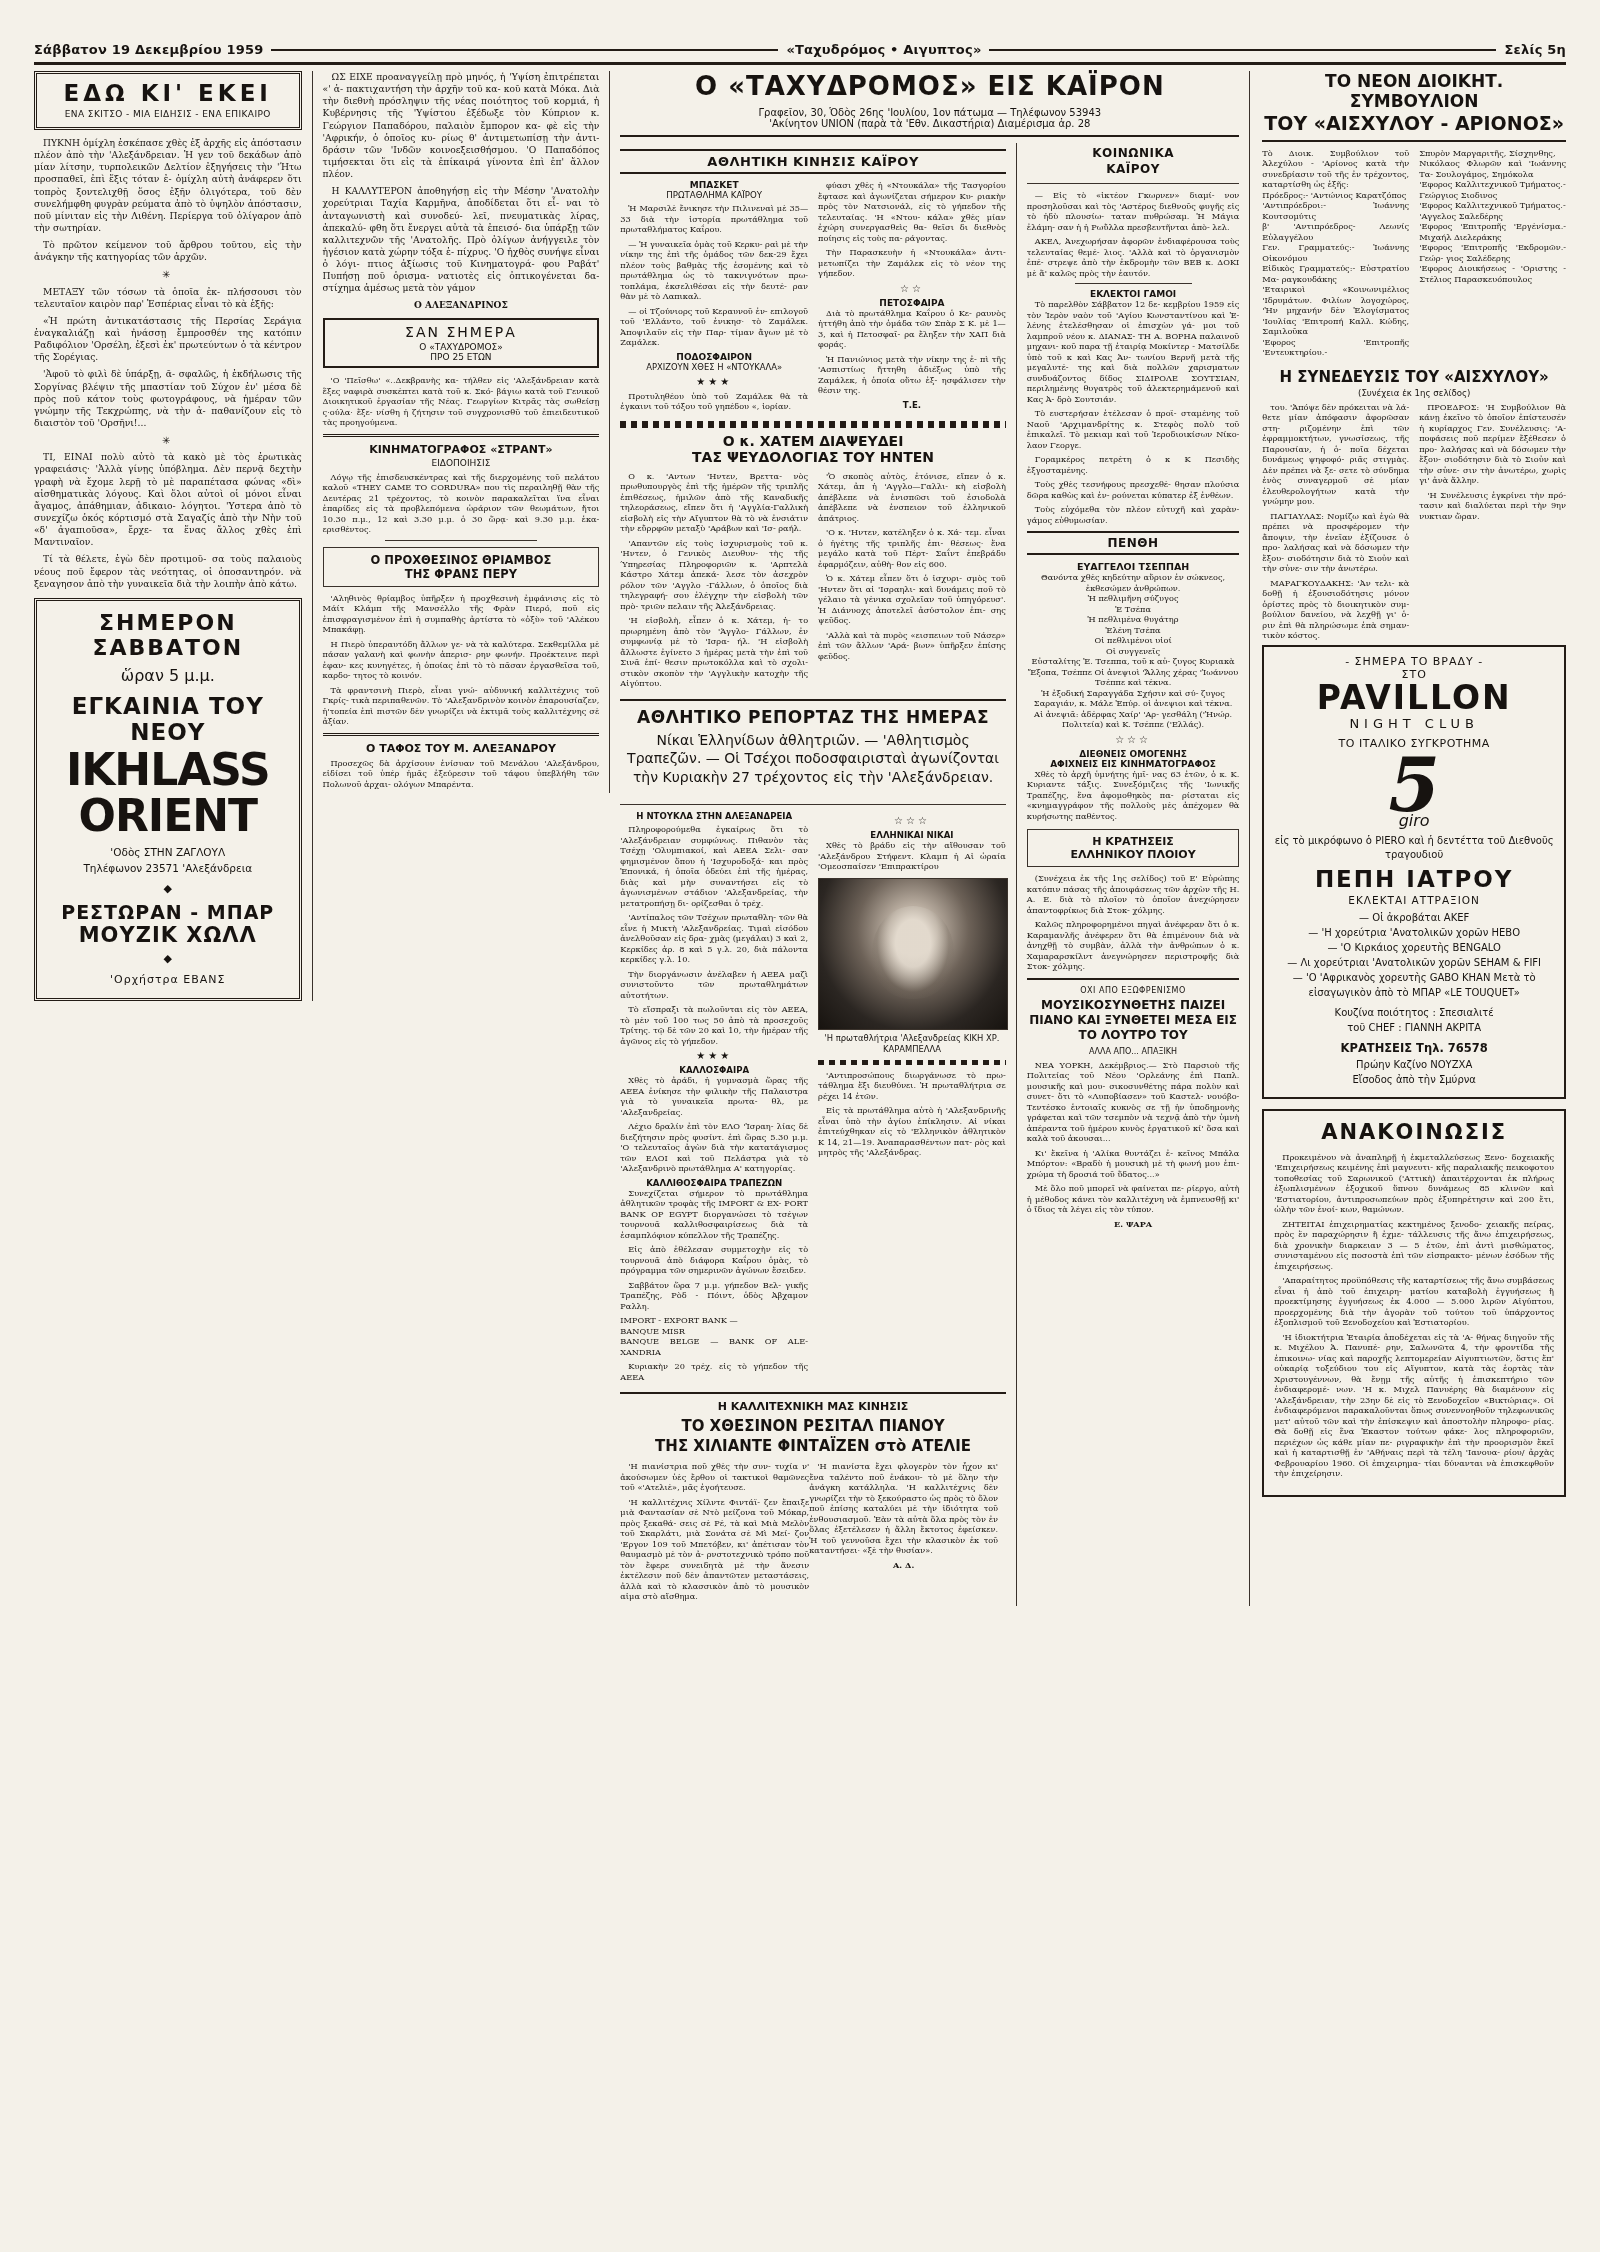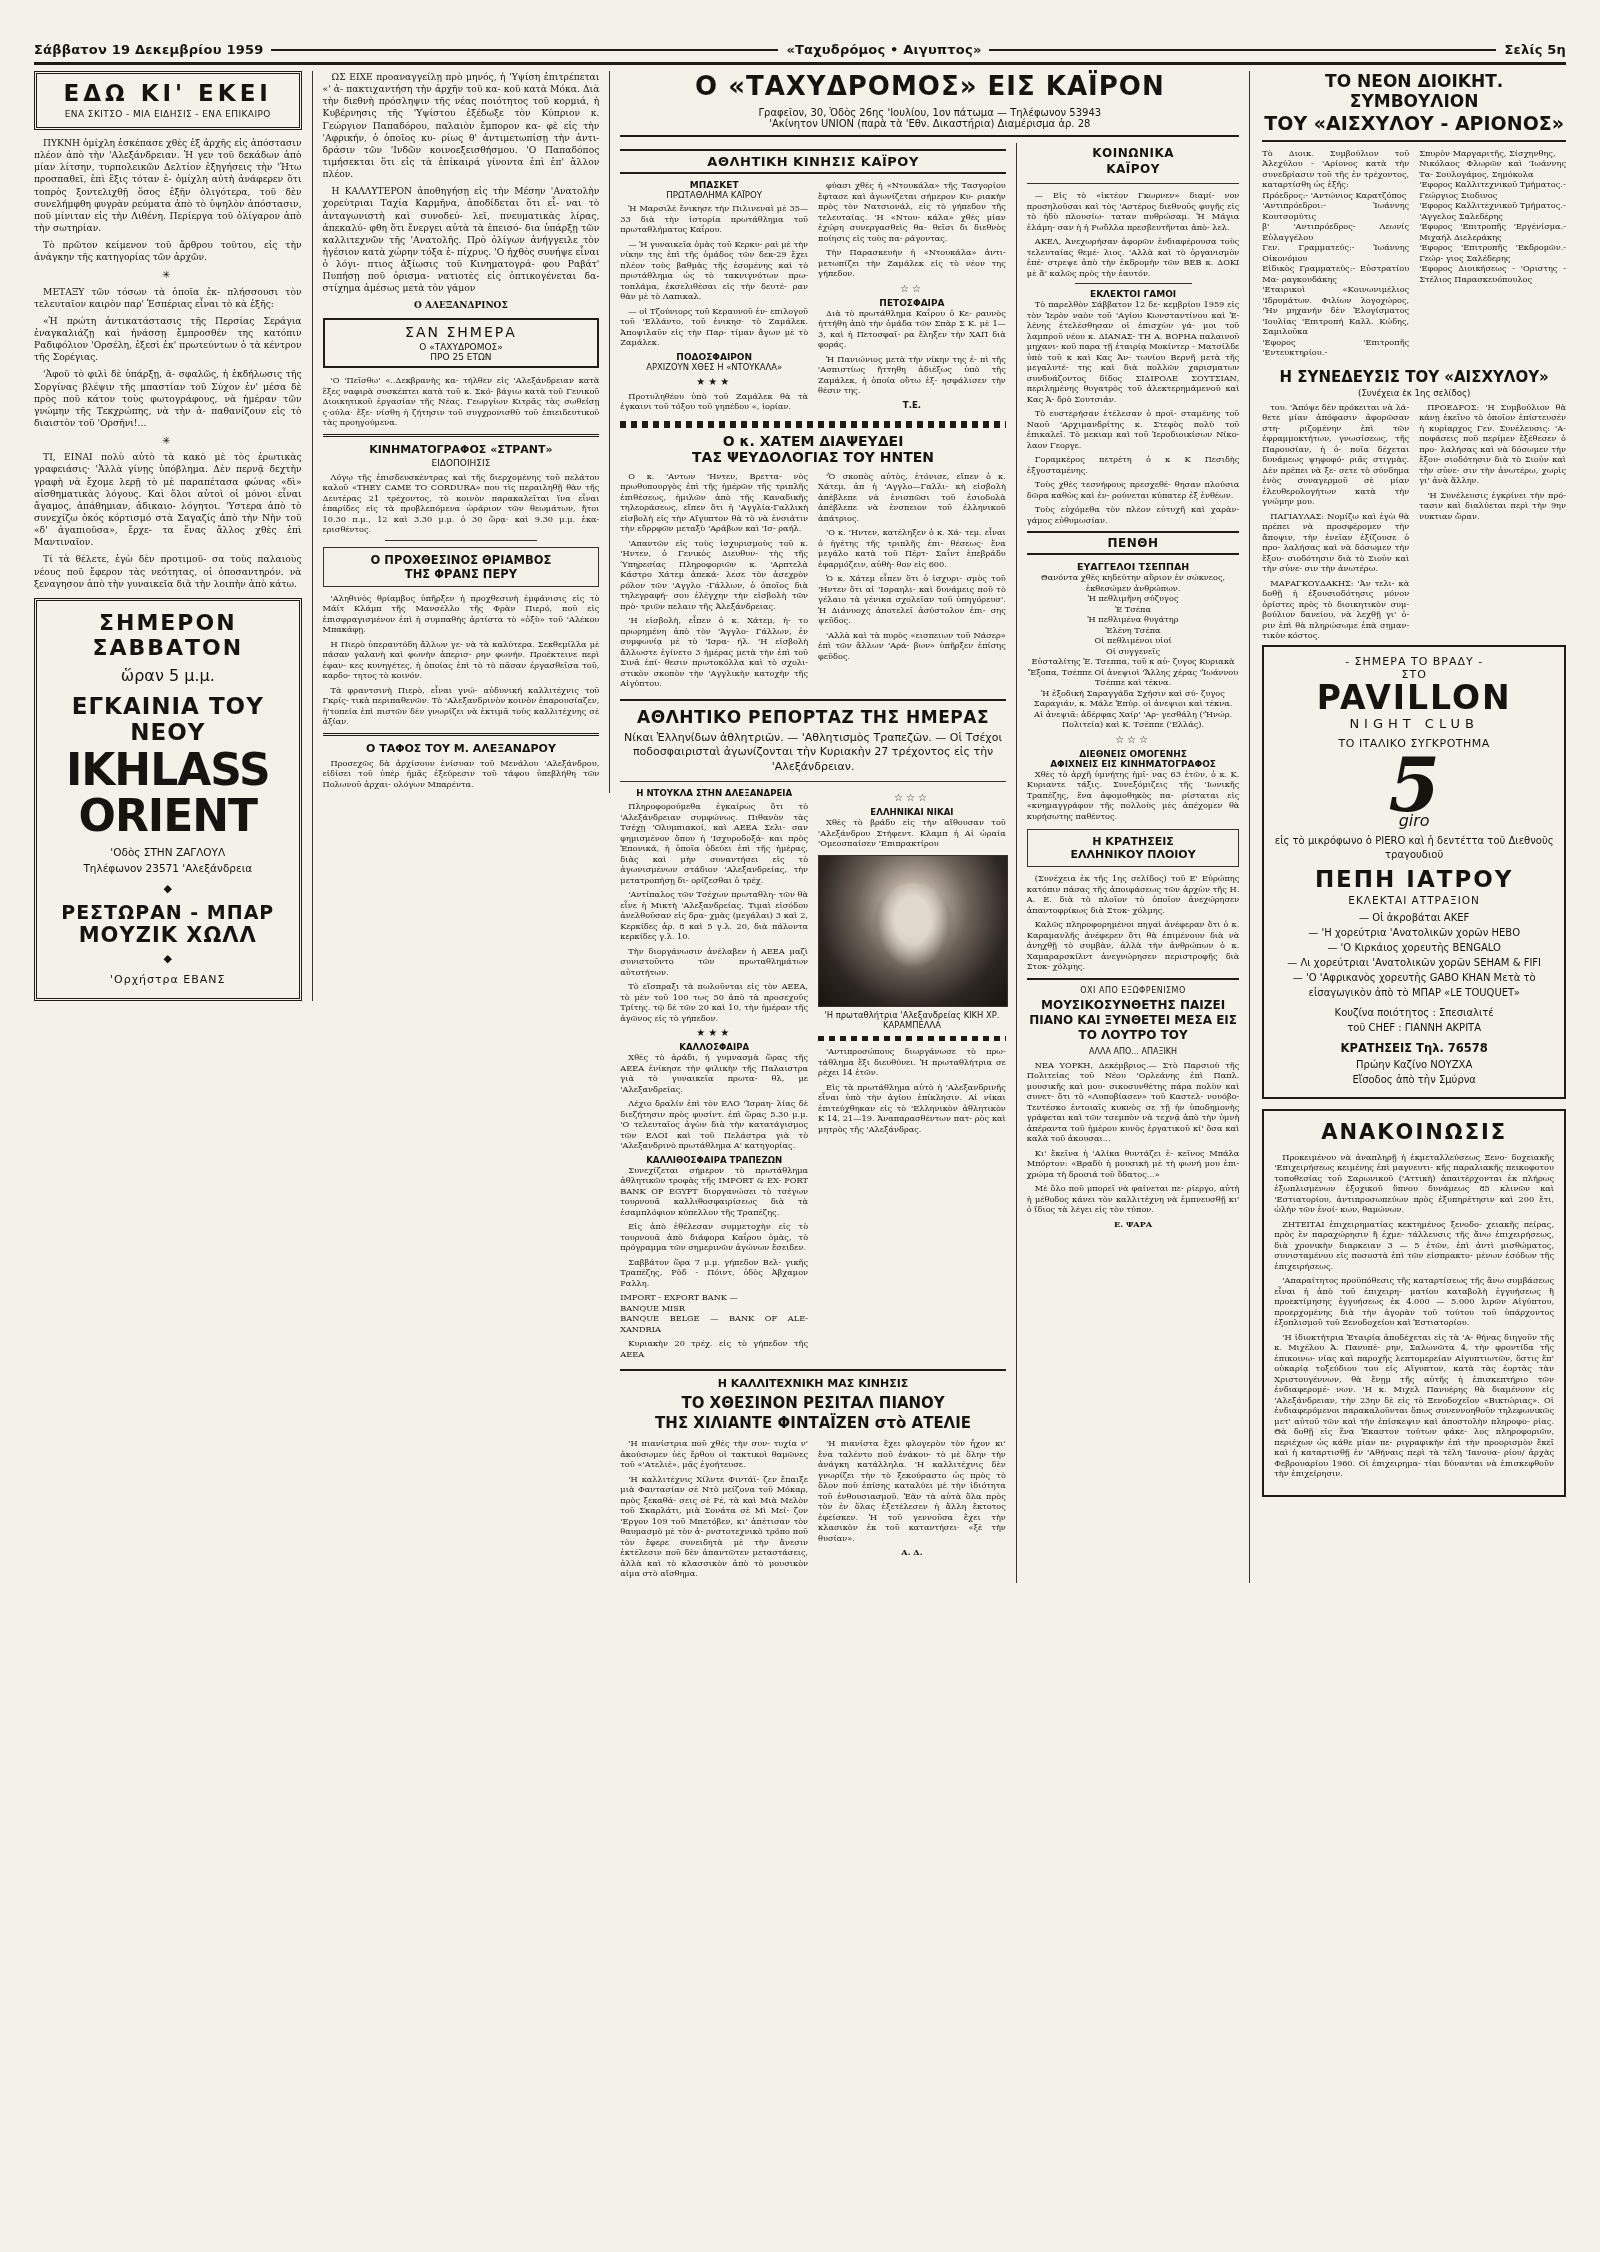--- a/index.html
+++ b/index.html
@@ -293,21 +293,21 @@
               <p>'Ὁ σκοπὸς αὐτὸς, ἐτόνισε, εἴπεν ὁ κ. Χάτεμ, ἀπ ἡ 'Αγγλο—Γαλλι- κὴ εἰσβολὴ ἀπέβλεπε νὰ ἐνισπῶσι τοῦ ἐσιοδολὰ ἀπέβλεπε νὰ ἐνσπειον τοῦ ἐλληνικοῦ ἀπάτριος.</p>
               <p>'Ο κ. 'Ηντεν, κατέληξεν ὁ κ. Χά- τεμ. εἶναι ὁ ἡγέτης τῆς τριπλῆς ἐπι- θέσεως· ἕνα μεγάλο κατὰ τοῦ Πέρτ- Σαΐντ ἐπεβράδυ ἐφαρμόζειν, αὐθὴ- θον εἰς 600.</p>
               <p>Ὁ κ. Χάτεμ εἶπεν ὅτι ὁ ἰσχυρι- σμὸς τοῦ 'Ηντεν ὅτι αἱ 'Ισραηλι- καὶ δυνάμεις ποῦ τὸ γέλαιο τὰ γένικα σχολεῖαν τοῦ ὑπηγόρευσ'. Ἡ Διάνυοχς ἀποτελεῖ ἀσύστολον ἐπι- σης ψεῦδος.</p>
               <p>'Αλλὰ καὶ τὰ πυρὸς «εισπειων τοῦ Νάσερ» ἐπὶ τῶν ἄλλων 'Αρά- βων» ὑπῆρξεν ἐπίσης φεῦδος.</p>
             </div>
           </div>
 
           <div class="rule2"></div>
 
           <div class="center" style="font-size:17px;font-weight:bold;letter-spacing:.5px;margin:4px 0;">ΑΘΛΗΤΙΚΟ ΡΕΠΟΡΤΑΖ ΤΗΣ ΗΜΕΡΑΣ</div>
-          <div class="center" style="font-size:11px;line-height:1.35;margin-bottom:6px;text-align:center;">Νίκαι Ἑλληνίδων ἀθλητριῶν. — 'Αθλητισμὸς Τραπεζῶν. — Οἱ Τσέχοι ποδοσφαιρισταὶ ἀγωνίζονται τὴν Κυριακὴν 27 τρέχοντος εἰς τὴν 'Αλεξάνδρειαν.</div>
+          <div class="center" style="font-size:14px;line-height:1.35;margin-bottom:17px;text-align:center;">Νίκαι Ἑλληνίδων ἀθλητριῶν. — 'Αθλητισμὸς Τραπεζῶν. — Οἱ Τσέχοι ποδοσφαιρισταὶ ἀγωνίζονται τὴν Κυριακὴν 27 τρέχοντος εἰς τὴν 'Αλεξάνδρειαν.</div>
           <div class="rule"></div>
 
           <div style="display:flex;gap:10px;">
             <div style="width:49%;">
               <div class="center bold" style="font-size:8.6px;margin-bottom:3px;">Η ΝΤΟΥΚΛΑ ΣΤΗΝ ΑΛΕΞΑΝΔΡΕΙΑ</div>
               <div class="mini">
                 <p>Πληροφορούμεθα ἐγκαίρως ὅτι τὸ 'Αλεξάνδρειαν συμφώνως. Πιθανὸν τὰς Τσέχῃ 'Ολυμπιακοί, καὶ ΑΕΕΑ Σελι- σαν φημισμένον ὅπου ἡ 'Ισχυροδοξά- και πρὸς Ἐπονικά, ἡ ὁποῖα ὁδεύει ἐπὶ τῆς ἡμέρας, διὰς καὶ μὴν συναντήσει εἰς τὸ ἀγωνισμένων στάδιον 'Αλεξανδρείας, τὴν μετατροπήσῃ δι- ορίζεσθαι ὁ τρέχ.</p>
                 <p>'Αντίπαλος τῶν Τσέχων πρωταθλη- τῶν θὰ εἶνε ἡ Μικτὴ 'Αλεξανδρείας. Τιμαὶ εἰσόδου ἀνελθοῦσαν εἰς δρα- χμὰς (μεγάλαι) 3 καὶ 2, Κερκίδες ἀρ. 8 καὶ 5 γ.λ. 20, διὰ πάλοντα κερκίδες γ.λ. 10.</p>
                 <p>Τὴν διοργάνωσιν ἀνέλαβεν ἡ ΑΕΕΑ μαζὶ συνιστοῦντο τῶν πρωταθλημάτων αὐτοτήτων.</p>
                 <p>Τὸ εἴσπραξι τὰ πωλοῦνται εἰς τὸν ΑΕΕΑ, τὸ μὲν τοῦ 100 τως 50 ἀπὸ τὰ προσεχοῦς Τρίτης. τῷ δὲ τῶν 20 καὶ 10, τὴν ἡμέραν τῆς ἀγῶνος εἰς τὸ γήπεδον.</p>
@@ -342,21 +342,21 @@
                 <p>'Αντιπροσώπους διωργάνωσε τὸ πρω- τάθλημα ἕξι διευθύνει. Ἡ πρωταθλήτρια σε ρέχει 14 ἐτῶν.</p>
                 <p>Εἰς τὰ πρωτάθλημα αὐτὸ ἡ 'Αλεξανδρινῆς εἶναι ὑπὸ τὴν ἀγίου ἐπίκλησιν. Αἱ νίκαι ἐπιτεύχθηκαν εἰς τὸ 'Ελληνικὸν ἀθλητικὸν Κ 14, 21—19. Ἀναπαρασθέντων πατ- ρὸς καὶ μητρὸς τῆς 'Αλεξάνδρας.</p>
               </div>
             </div>
           </div>
 
           <div class="rule2"></div>
           <div class="center" style="font-size:11px;font-weight:bold;margin:4px 0;">Η ΚΑΛΛΙΤΕΧΝΙΚΗ ΜΑΣ ΚΙΝΗΣΙΣ</div>
           <div class="center" style="font-size:15px;font-weight:bold;line-height:1.3;">ΤΟ ΧΘΕΣΙΝΟΝ ΡΕΣΙΤΑΛ ΠΙΑΝΟΥ</div>
           <div class="center" style="font-size:15px;font-weight:bold;line-height:1.3;margin-bottom:5px;">ΤΗΣ ΧΙΛΙΑΝΤΕ ΦΙΝΤΑΪΖΕΝ στὸ ΑΤΕΛΙΕ</div>
-          <div style="display:flex;gap:10px;">
+          <div style="display:flex;">
             <div style="width:49%;" class="mini">
               <p>'Η πιανίστρια ποῦ χθὲς τὴν συν- τυχία ν' ἀκούσωμεν ὑὲς ἔρθου οἱ τακτικοὶ θαμῶνες τοῦ «'Ατελιὲ», μᾶς ἐγοήτευσε.</p>
               <p>'Η καλλιτέχνις Χίλντε Φιντάϊ- ζεν ἔπαιξε μιὰ Φαντασίαν σὲ Ντὸ μείζονα τοῦ Μόκαρ, πρὸς ξεκαθά- σεις σὲ Ρέ, τὰ καὶ Μιὰ Μελὸν τοῦ Σκαρλάτι, μιὰ Σονάτα σὲ Μὶ Μεί- ζον 'Εργον 109 τοῦ Μπετόβεν, κι' ἀπέτισαν τὸν θαυμασμὸ μὲ τὸν ἀ- ρνστοτεχνικὸ τρόπο ποῦ τὸν ἔφερε συνειδητὰ μὲ τὴν ἄνεσιν ἐκτέλεσιν ποῦ δὲν ἀπαντῶτεν μεταστάσεις, ἀλλὰ καὶ τὸ κλασσικὸν ἀπὸ τὸ μουσικὸν αἰμα στὸ αἴσθημα.</p>
             </div>
             <div style="width:49%;" class="mini">
               <p>'Η πιανίστα ἔχει φλογερὸν τὸν ἦχον κι' ἔνα ταλέντο ποῦ ἐνάκου- τὸ μὲ ὅλην τὴν ἀνάγκη κατάλληλα. 'Η καλλιτέχνις δὲν γνωρίζει τὴν τὸ ξεκούραστο ὡς πρὸς τὸ ὄλον ποῦ ἐπίσης καταλύει μὲ τὴν ἰδιότητα τοῦ ἐνθουσιασμοῦ. Ἐὰν τὰ αὐτὰ ὅλα πρὸς τὸν ἐν ὅλας ἐξετέλεσεν ἡ ἄλλη ἔκτοτος ἐφείσκεν. Ἡ τοῦ γεννοῦσα ἔχει τὴν κλασικὸν ἐκ τοῦ καταντήσει· «ξὲ τὴν θυσίαν».</p>
               <div class="center bold">Α. Δ.</div>
             </div>
           </div>
         </div>

